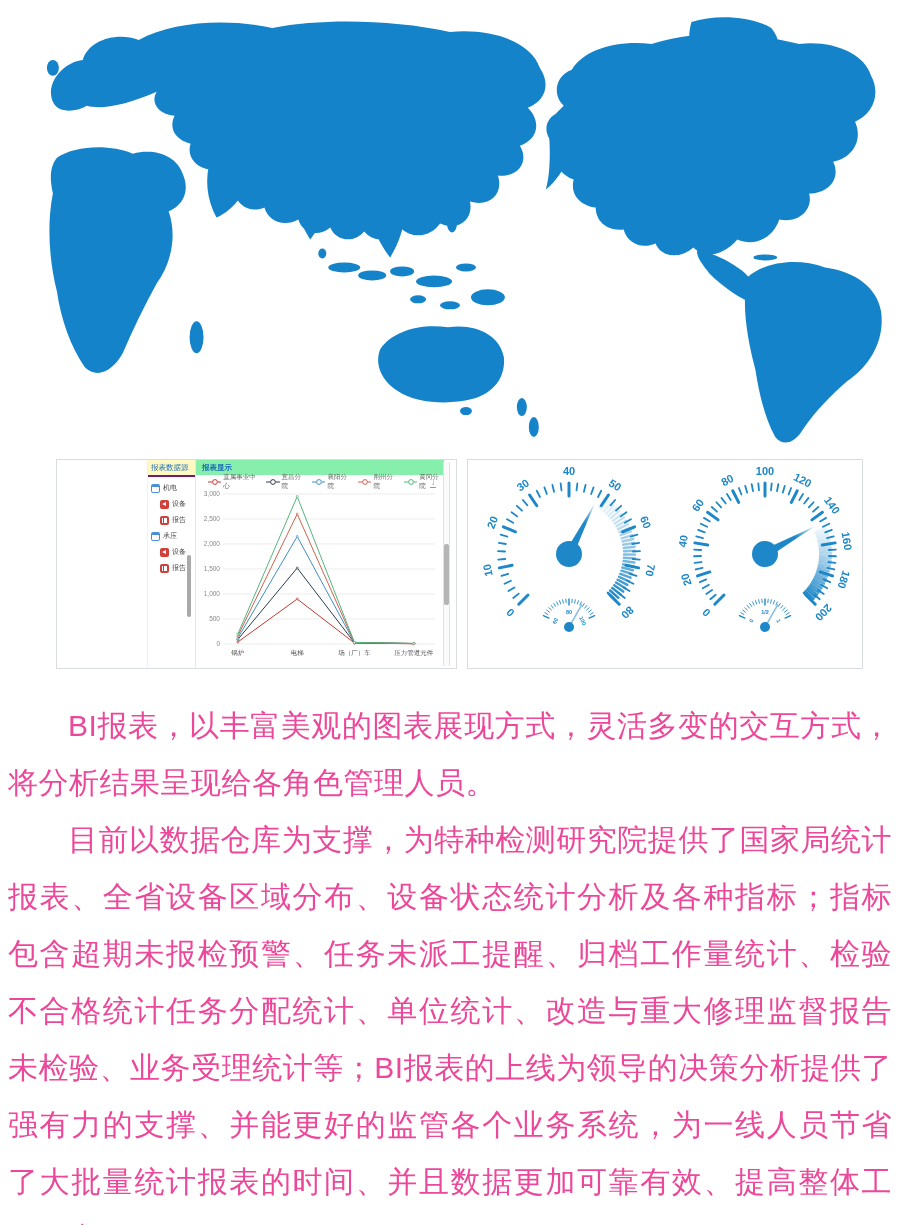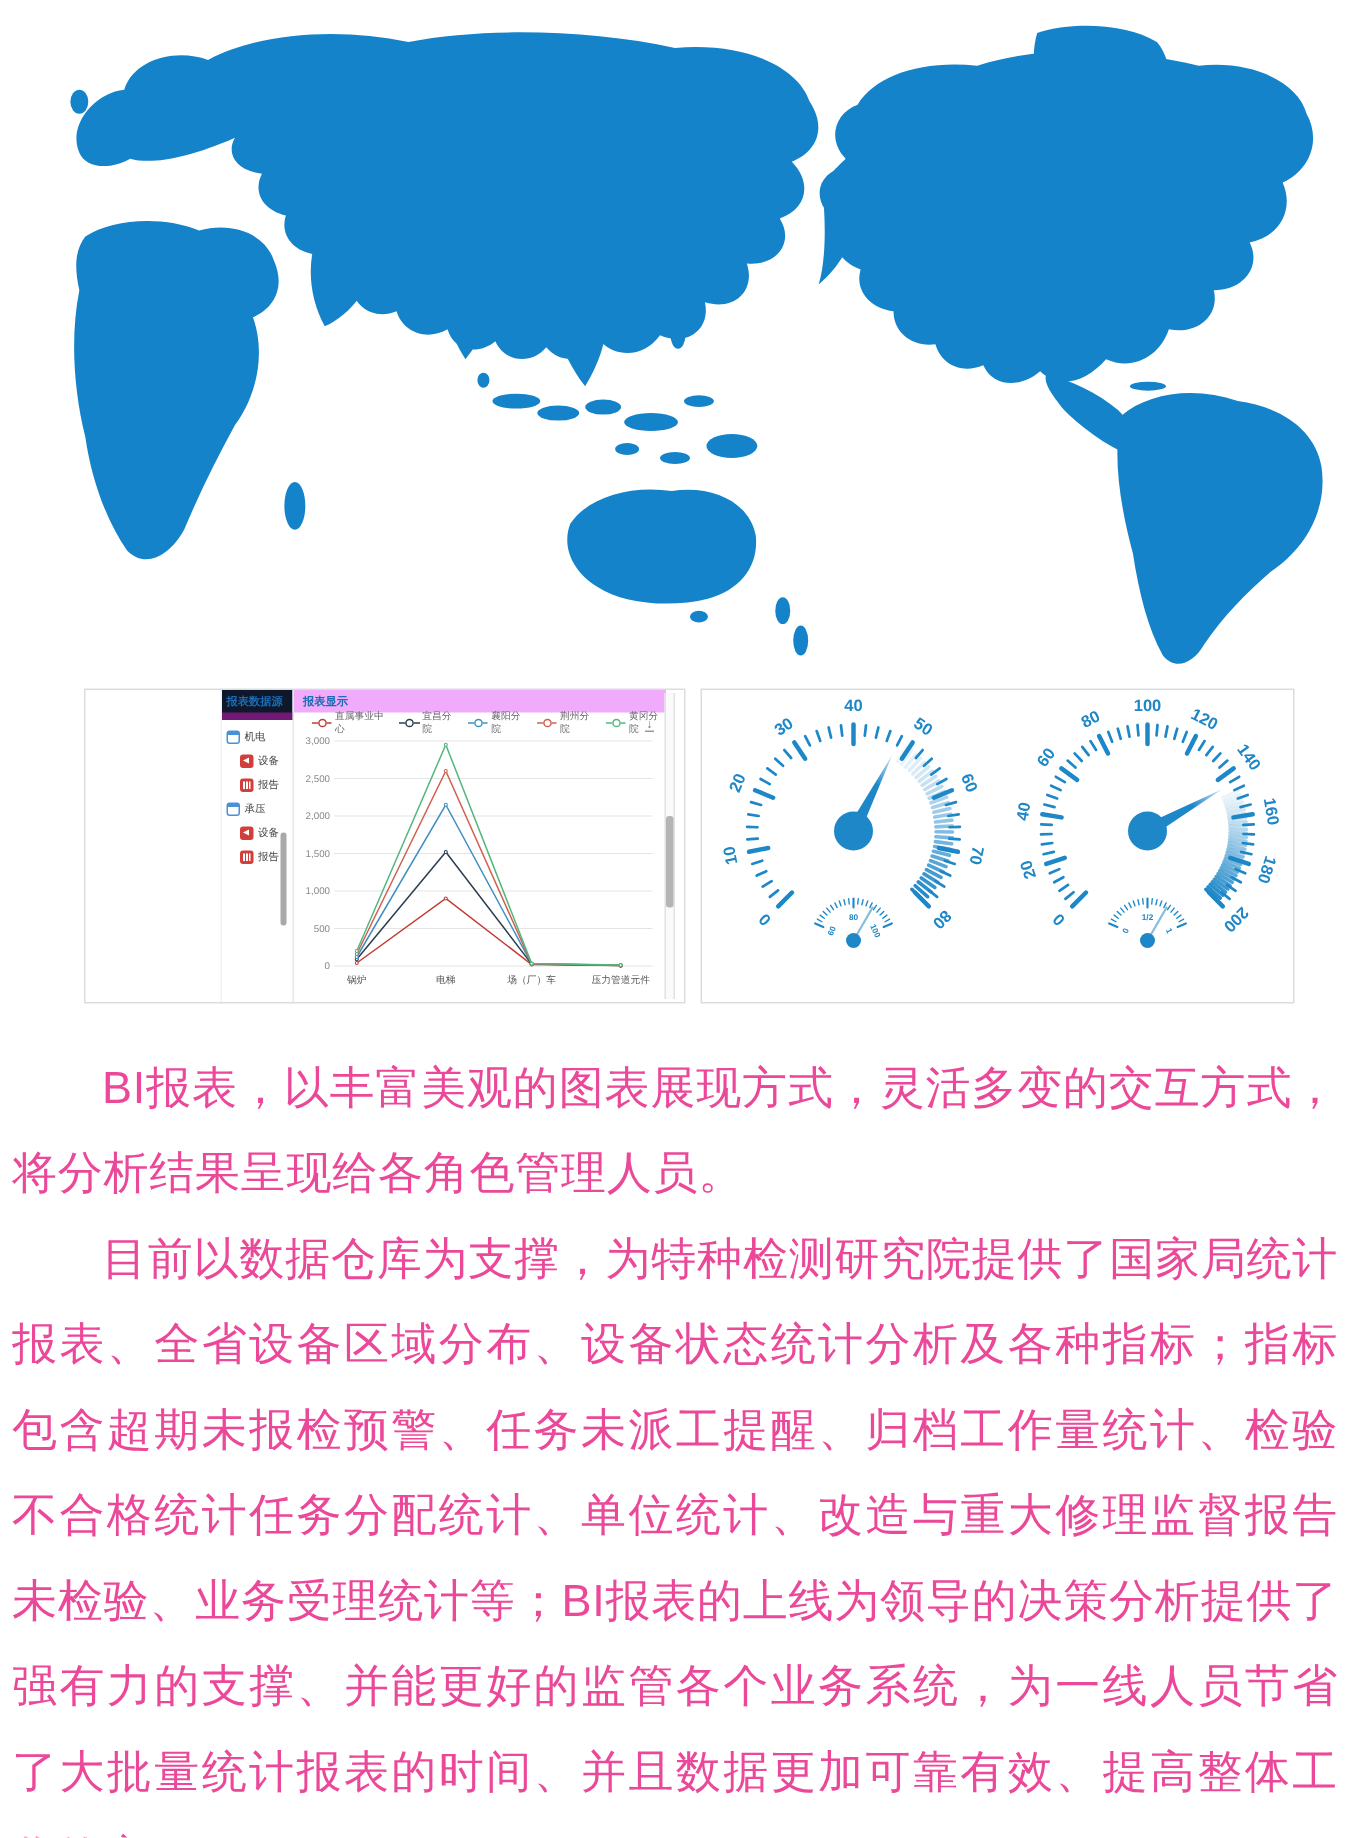--- a/index.html
+++ b/index.html
@@ -8,38 +8,38 @@
     font-family:"Liberation Sans","DejaVu Sans",sans-serif;overflow:hidden;
   }
   
   .map-wrap{position:absolute;left:5px;top:8px;width:888px;height:440px;}
   
   .panel{position:absolute;top:459px;height:210px;background:#fff;border:1px solid #d9dde0;box-sizing:border-box;}
   .panel-bi{left:56px;width:401px;}
   .panel-gauges{left:467px;width:396px;display:flex;align-items:center;}
   
   .bp-sidebar{position:absolute;left:90px;top:0;bottom:0;width:47px;border-left:1px solid #f0f2f4;}
-  .bp-side-header{height:15px;background:#0f172a;color:#1a6cb4;font-size:7.5px;font-weight:bold;
-    line-height:15px;padding-left:3px;border-bottom:5px solid #701a75;white-space:nowrap;overflow:hidden;}
+  .bp-side-header{height:15px;background:#fef9c3;color:#1a6cb4;font-size:7.5px;font-weight:normal;
+    line-height:15px;padding-left:3px;border-bottom:2px solid #701a75;white-space:nowrap;overflow:hidden;}
   .bp-tree{padding-top:3px;}
   .tree-item{height:16px;display:flex;align-items:center;font-size:7px;color:#444;cursor:default;white-space:nowrap;}
   .tree-item.lv0{padding-left:3px;}
   .tree-item.lv1{padding-left:12px;}
   .ic{width:9px;height:9px;border-radius:2px;display:inline-flex;align-items:center;justify-content:center;
     margin-right:3px;flex:none;box-sizing:border-box;}
   .ic.folder-blue{background:#fff;border:1px solid #4a90d9;border-top:3px solid #4a90d9;height:9px;}
   .ic.device-red{background:#d23f3a;}
   .ic.device-red::after{content:"";border-top:2.5px solid transparent;border-bottom:2.5px solid transparent;
     border-right:4px solid #fff;margin-right:1px;}
   .ic.report-red{background:#d23f3a;}
   .ic.report-red::after{content:"";width:5px;height:5px;margin-top:1px;
     background:linear-gradient(90deg,#fff 0 1.4px,transparent 1.4px 2.2px,#fff 2.2px 3.6px,transparent 3.6px 4.2px,#fff 4.2px 5px);}
   .bp-side-scroll{position:absolute;left:130px;top:95px;width:4px;height:62px;background:#a9a9a9;border-radius:2px;}
   .bp-chart{position:absolute;left:138px;top:0;bottom:0;width:248px;border-left:1px solid #e2e8ee;}
-  .bp-chart-header{height:15px;background:#f0abfc;color:#1a6cb4;font-size:7.5px;font-weight:bold;
+  .bp-chart-header{height:15px;background:#86efac;color:#1a6cb4;font-size:7.5px;font-weight:bold;
     line-height:15px;padding-left:6px;}
   .bp-legend{height:13px;display:flex;align-items:center;gap:6px;padding-left:12px;font-size:6.5px;color:#666;}
   .lg-item{display:inline-flex;align-items:center;gap:2px;}
   .dl-icon{position:absolute;right:8px;top:19px;font-size:8px;line-height:8px;color:#777;
     border-bottom:1.5px solid #999;padding:0 1px;cursor:pointer;}
   .bp-scroll{position:absolute;right:6px;top:2px;bottom:2px;width:5px;background:#fafafa;
     border-left:1px solid #e2e2e2;border-right:1px solid #e2e2e2;}
   .bp-scroll-thumb{position:absolute;top:40%;height:30%;left:0;right:0;background:#b5b5b5;border-radius:2px;}
   
   .text-block{position:absolute;left:8px;right:8px;top:697px;}

